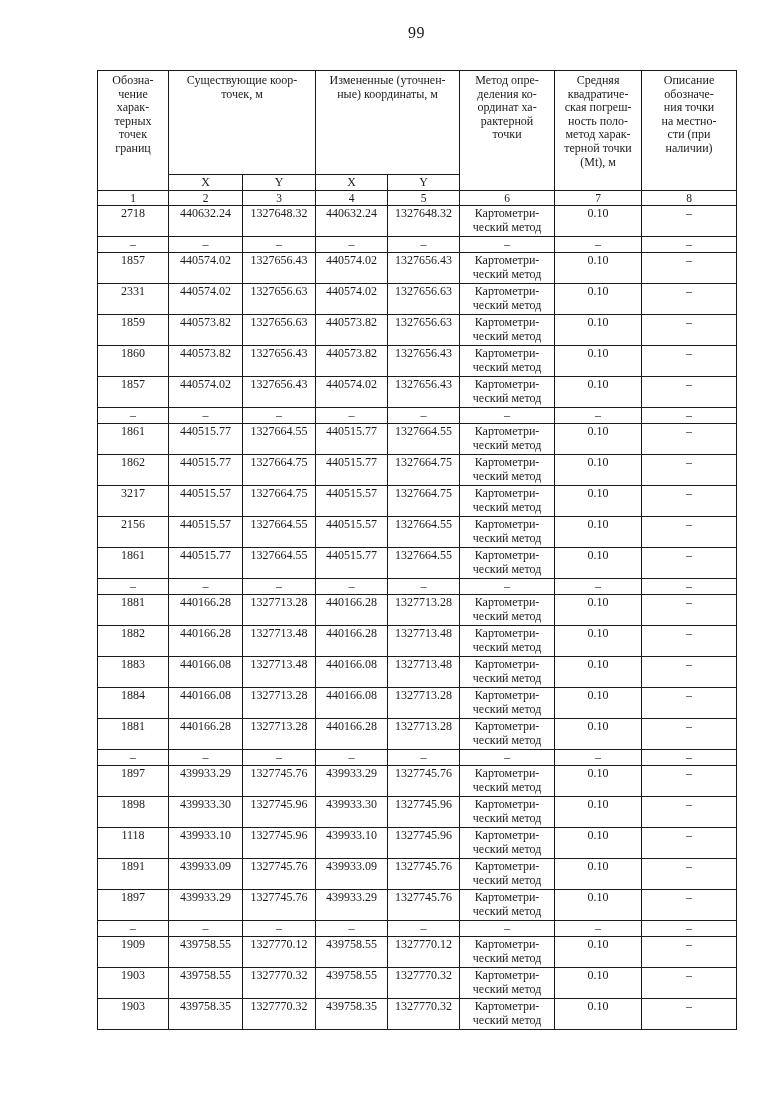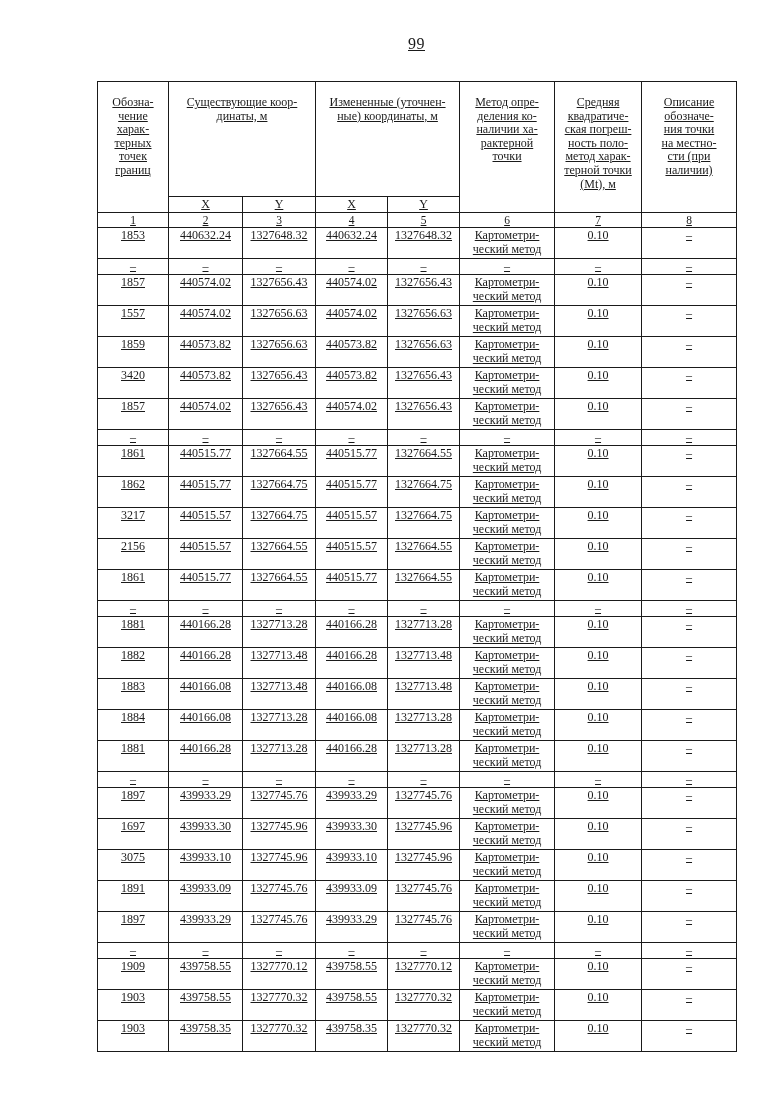--- a/index.html
+++ b/index.html
@@ -14,23 +14,22 @@
   }
   .page {
     position: relative;
     width: 780px;
     height: 1103px;
     overflow: hidden;
   }
   .content {
     position: absolute;
     left: 97px;
-    top: 34px;
+    top: 23px;
     width: 639px;
-    text-decoration: underline;
   }
   .page-number {
     text-align: center;
     font-size: 16px;
     line-height: 19px;
     letter-spacing: 0.5px;
   }
   table.coords {
     margin-top: 28px;
     border-collapse: collapse;
@@ -42,21 +41,21 @@
     border: 1px solid #1a1a1a;
     font-weight: normal;
     text-align: center;
     white-space: pre-line;
     padding: 0;
     overflow: hidden;
   }
   
   tr.h-main th {
     vertical-align: top;
-    padding-top: 14px;
+    padding-top: 3px;
     line-height: 13.6px;
     height: 100px;
   }
   tr.h-xy th {
     height: 15px;
     line-height: 13px;
     vertical-align: middle;
   }
   tr.h-num td {
     height: 14px;
@@ -97,26 +96,26 @@
       </colgroup>
       <thead>
         <tr class="h-main">
           <th rowspan="2">Обозна-
 чение
 харак-
 терных
 точек
 границ</th>
           <th colspan="2">Существующие коор-
-динаты, м</th>
+точек, м</th>
           <th colspan="2">Измененные (уточнен-
 ные) координаты, м</th>
           <th rowspan="2">Метод опре-
 деления ко-
-наличии ха-
+ординат ха-
 рактерной
 точки</th>
           <th rowspan="2">Средняя
 квадратиче-
 ская погреш-
 ность поло-
 метод харак-
 терной точки
 (Mt), м</th>
           <th rowspan="2">Описание
@@ -138,21 +137,21 @@
           <td>3</td>
           <td>4</td>
           <td>5</td>
           <td>6</td>
           <td>7</td>
           <td>8</td>
         </tr>
       </thead>
       <tbody>
           <tr class="data">
-            <td>1853</td>
+            <td>2718</td>
             <td>440632.24</td>
             <td>1327648.32</td>
             <td>440632.24</td>
             <td>1327648.32</td>
             <td>Картометри-
 ческий метод</td>
             <td>0.10</td>
             <td>–</td>
           </tr>
           <tr class="sep">
@@ -170,21 +169,21 @@
             <td>440574.02</td>
             <td>1327656.43</td>
             <td>440574.02</td>
             <td>1327656.43</td>
             <td>Картометри-
 ческий метод</td>
             <td>0.10</td>
             <td>–</td>
           </tr>
           <tr class="data">
-            <td>1557</td>
+            <td>2331</td>
             <td>440574.02</td>
             <td>1327656.63</td>
             <td>440574.02</td>
             <td>1327656.63</td>
             <td>Картометри-
 ческий метод</td>
             <td>0.10</td>
             <td>–</td>
           </tr>
           <tr class="data">
@@ -192,21 +191,21 @@
             <td>440573.82</td>
             <td>1327656.63</td>
             <td>440573.82</td>
             <td>1327656.63</td>
             <td>Картометри-
 ческий метод</td>
             <td>0.10</td>
             <td>–</td>
           </tr>
           <tr class="data">
-            <td>3420</td>
+            <td>1860</td>
             <td>440573.82</td>
             <td>1327656.43</td>
             <td>440573.82</td>
             <td>1327656.43</td>
             <td>Картометри-
 ческий метод</td>
             <td>0.10</td>
             <td>–</td>
           </tr>
           <tr class="data">
@@ -365,32 +364,32 @@
             <td>439933.29</td>
             <td>1327745.76</td>
             <td>439933.29</td>
             <td>1327745.76</td>
             <td>Картометри-
 ческий метод</td>
             <td>0.10</td>
             <td>–</td>
           </tr>
           <tr class="data">
-            <td>1697</td>
+            <td>1898</td>
             <td>439933.30</td>
             <td>1327745.96</td>
             <td>439933.30</td>
             <td>1327745.96</td>
             <td>Картометри-
 ческий метод</td>
             <td>0.10</td>
             <td>–</td>
           </tr>
           <tr class="data">
-            <td>3075</td>
+            <td>1118</td>
             <td>439933.10</td>
             <td>1327745.96</td>
             <td>439933.10</td>
             <td>1327745.96</td>
             <td>Картометри-
 ческий метод</td>
             <td>0.10</td>
             <td>–</td>
           </tr>
           <tr class="data">

